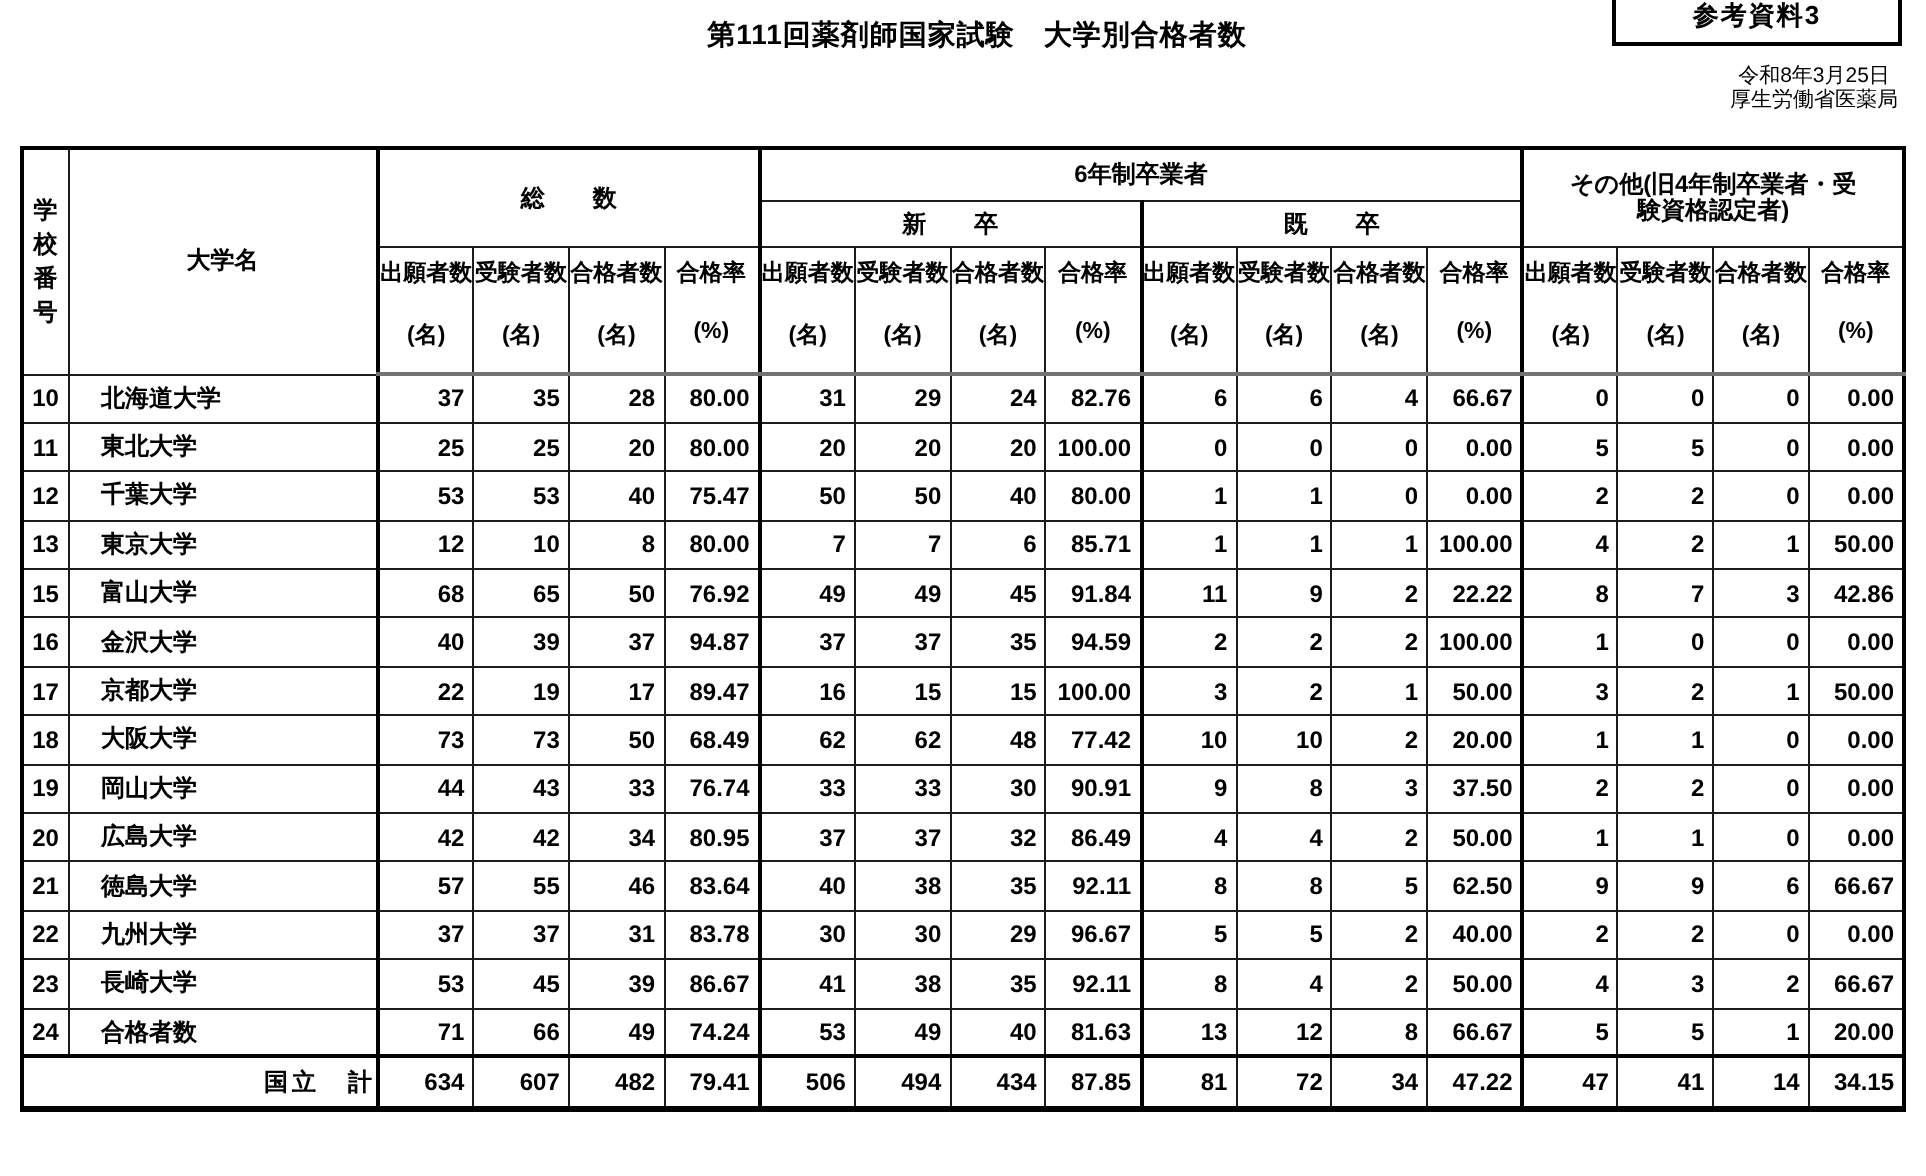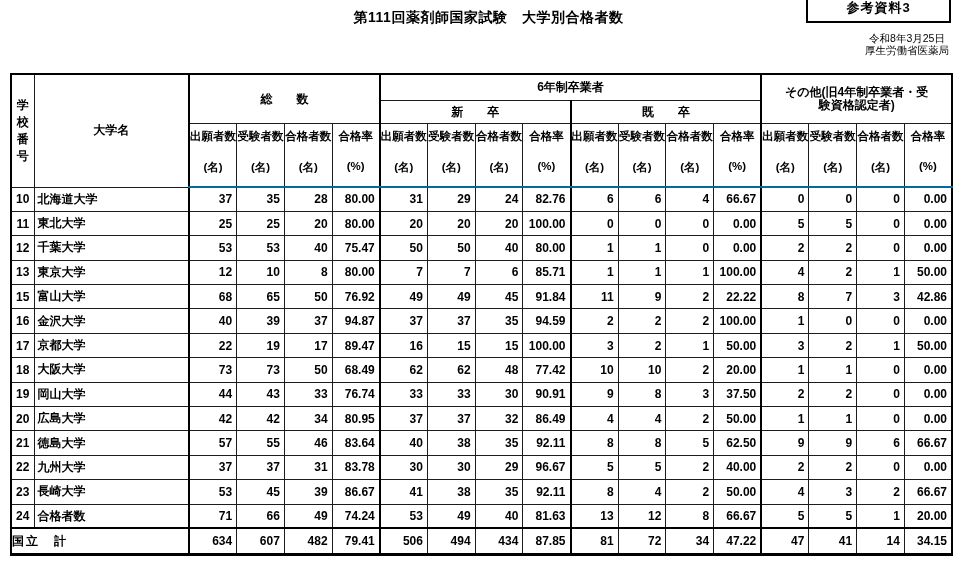--- a/index.html
+++ b/index.html
@@ -34,35 +34,35 @@
   .results th, .results td {
     border:1px solid #1c1c1c;
     padding:0; margin:0;
     font-weight:700;
     overflow:hidden; white-space:nowrap;
   }
   .gsep { border-left-width:2px !important; border-left-color:#000 !important; }
   tr.bandA th { height:25px; font-size:12px; vertical-align:middle; text-align:center; }
   tr.bandB th { height:22px; font-size:12px; vertical-align:middle; text-align:center; }
   tr.bandC th { height:57px; font-size:11.5px; vertical-align:top; padding-top:5px;
-                text-align:center; border-bottom:2px solid #0369a1;margin-left:36px; }
+                text-align:center; border-bottom:2px solid #737373;margin-left:36px; }
   tr.bandC th .unit { margin-top:16px; }
   th.school-no {
     white-space:pre-line; font-size:11px; line-height:17px;
     text-align:center; vertical-align:middle;
   }
   th.univ-head { font-size:12px; text-align:center; vertical-align:middle; }
   th.grp-other { font-size:10.5px; line-height:13px; white-space:normal;
                  padding:0 22px; vertical-align:middle; }
   tbody tr { height:24.4px; }
   tbody td.no   { font-size:12px; text-align:center; }
-  tbody td.name { font-size:12px; text-align:left; padding-left:3px; }
+  tbody td.name { font-size:12px; text-align:left; padding-left:16px; }
   tbody td.num  { font-size:12px; text-align:right; padding-right:4px; }
   tr.total-row td { border-top:2px solid #000; height:24px; font-size:12px; }
-  tr.total-row td.tlabel { text-align:left; letter-spacing:2px; }
+  tr.total-row td.tlabel { text-align:right; letter-spacing:2px; }
   tr.total-row td.num { text-align:right; padding-right:4px; }
 </style>
 </head>
 <body>
 
 <div class="ref-box">
   <span>参考資料3</span>
 </div>
 
 <div class="title">第111回薬剤師国家試験　大学別合格者数</div>

